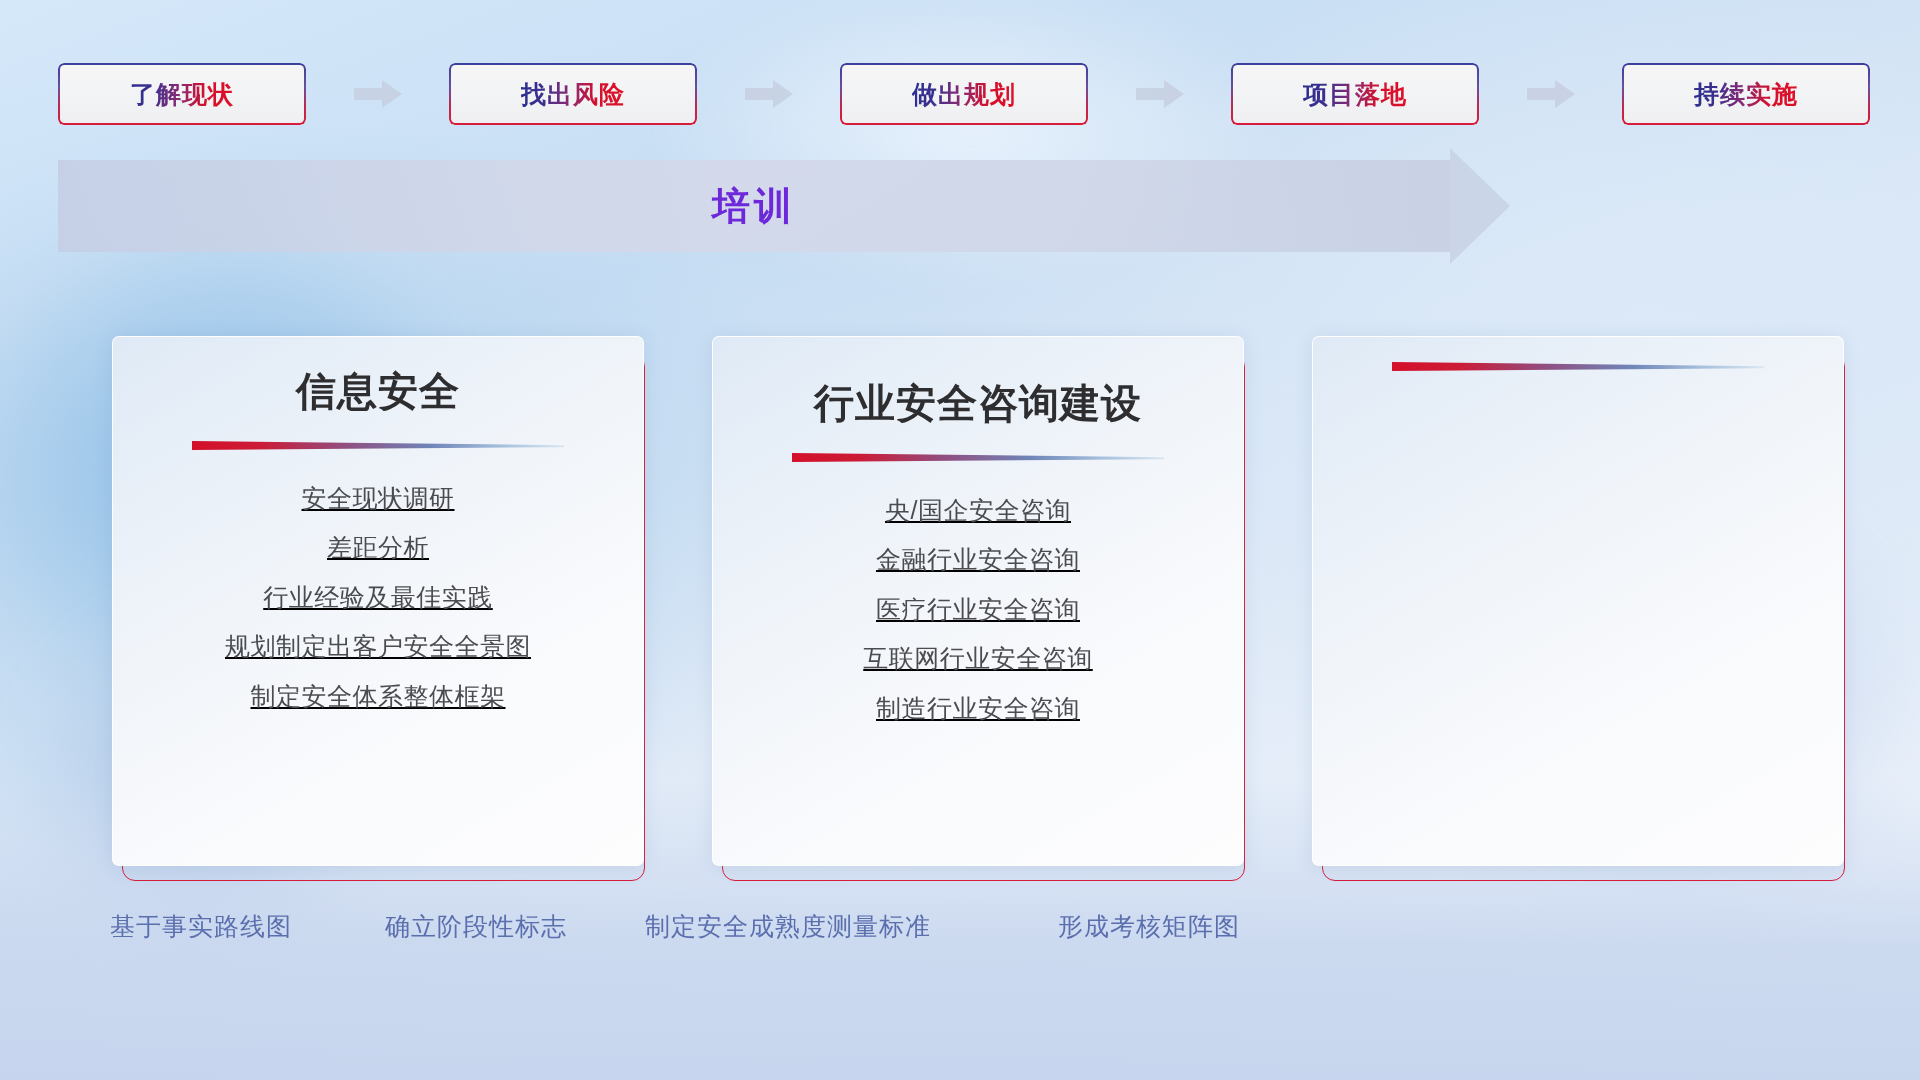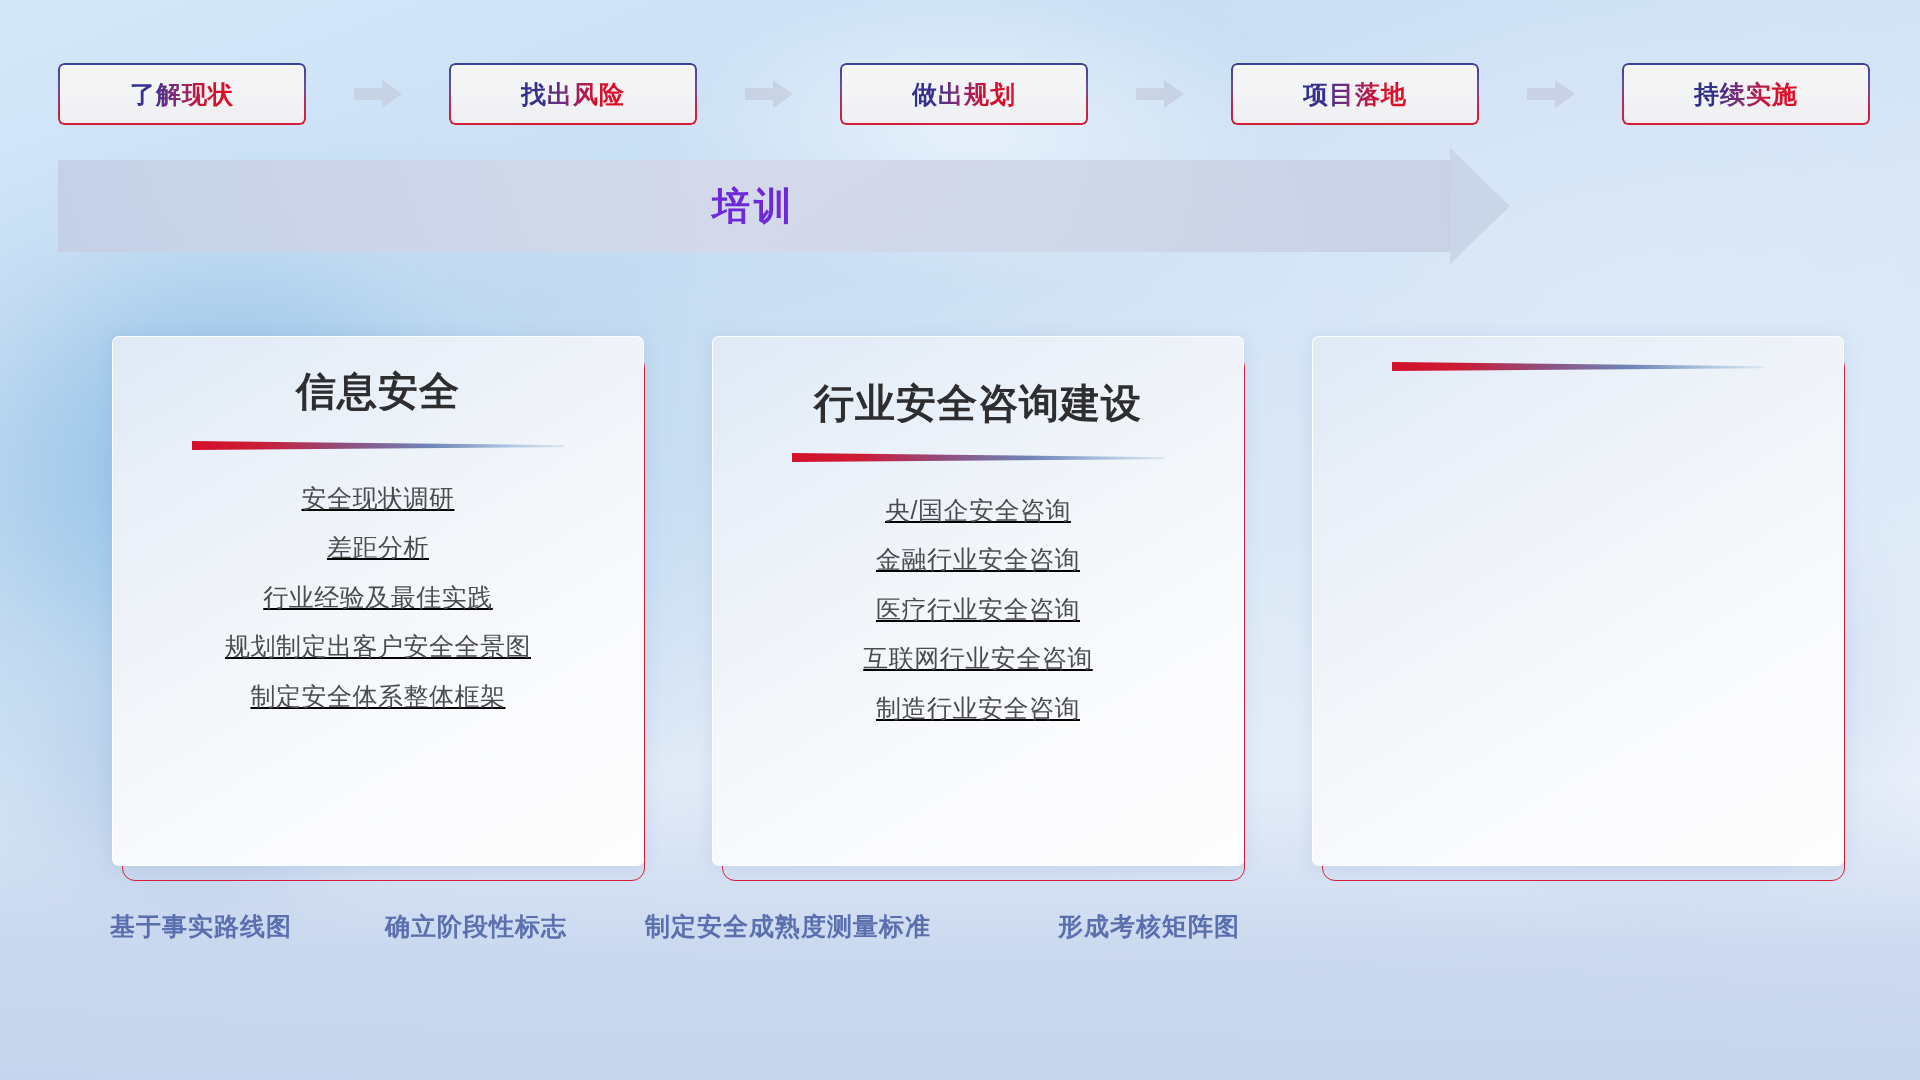--- a/index.html
+++ b/index.html
@@ -137,21 +137,21 @@
     list-style:none; font-size:25px; color:#4a4c50; letter-spacing:.5px;
     line-height:1.5;
   }
 
   
   #footnotes{
     position:absolute; top:910px; left:0; width:1920px; height:50px; z-index:3;
   }
   .note{
     position:absolute; top:0;
-    font-size:25px; font-weight:700; color:#5b6fae; letter-spacing:1px;
+    font-size:25px; font-weight:400; color:#5b6fae; letter-spacing:1px;
     white-space:nowrap;
   }
 </style>
 </head>
 <body>
 
 <div id="bg">
   <div class="bg-base"></div>
   <div class="bg-blob1"></div>
   <div class="bg-blob2"></div>

